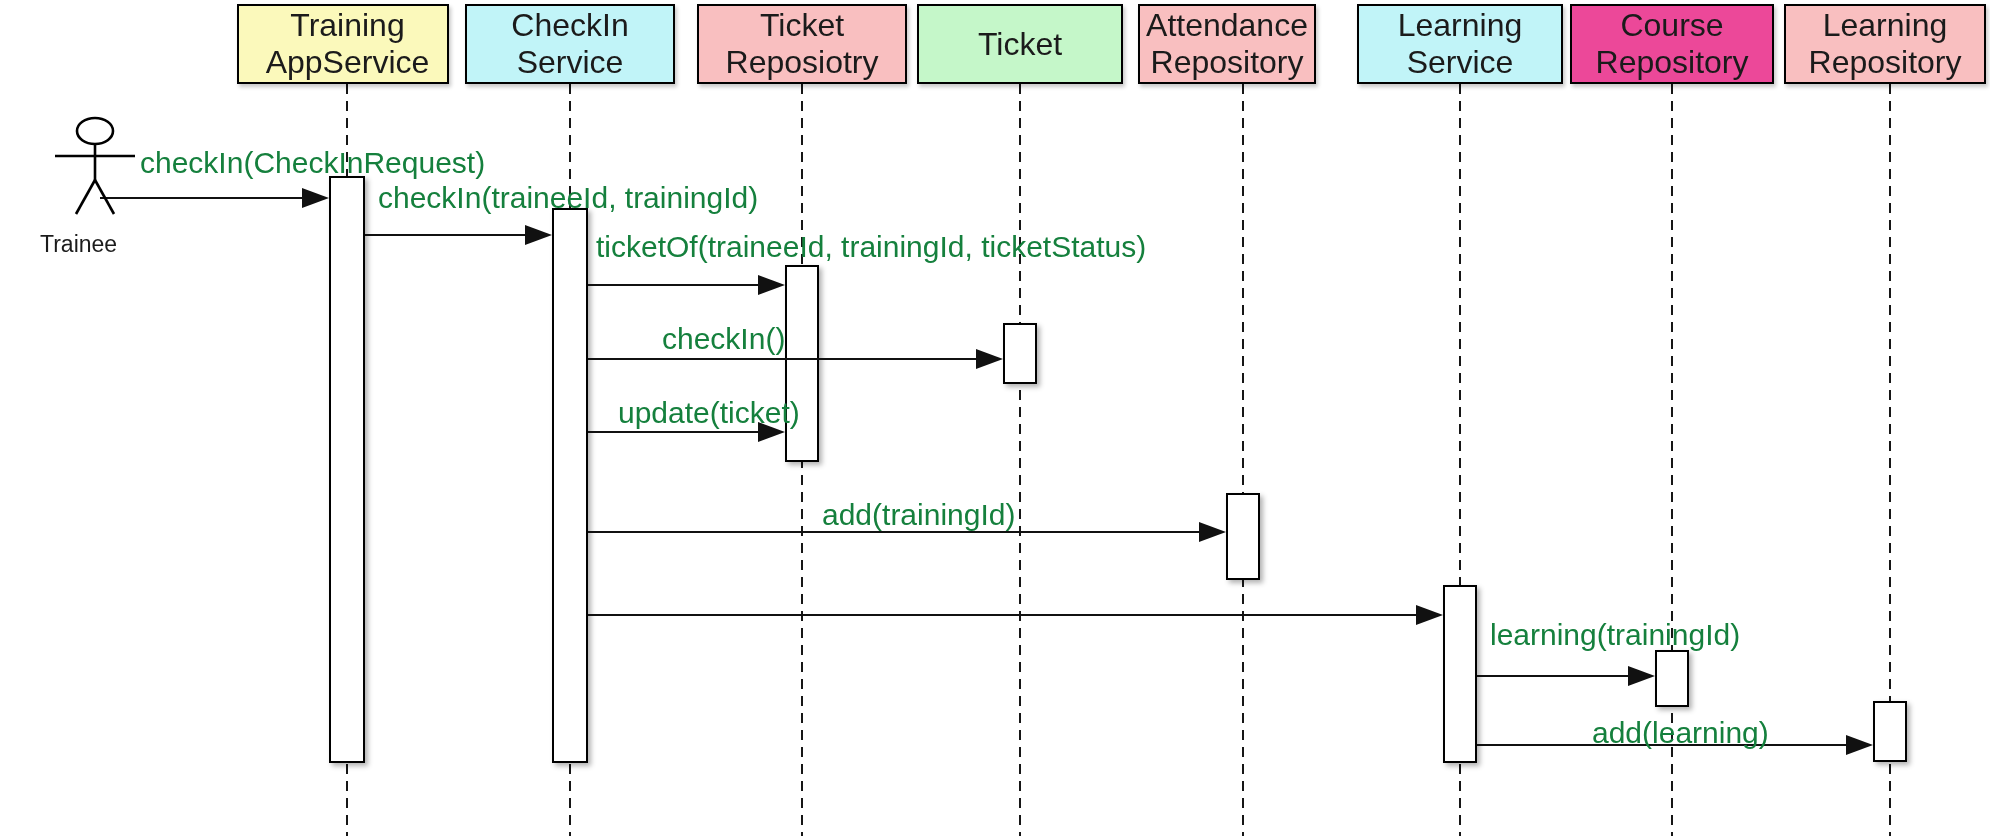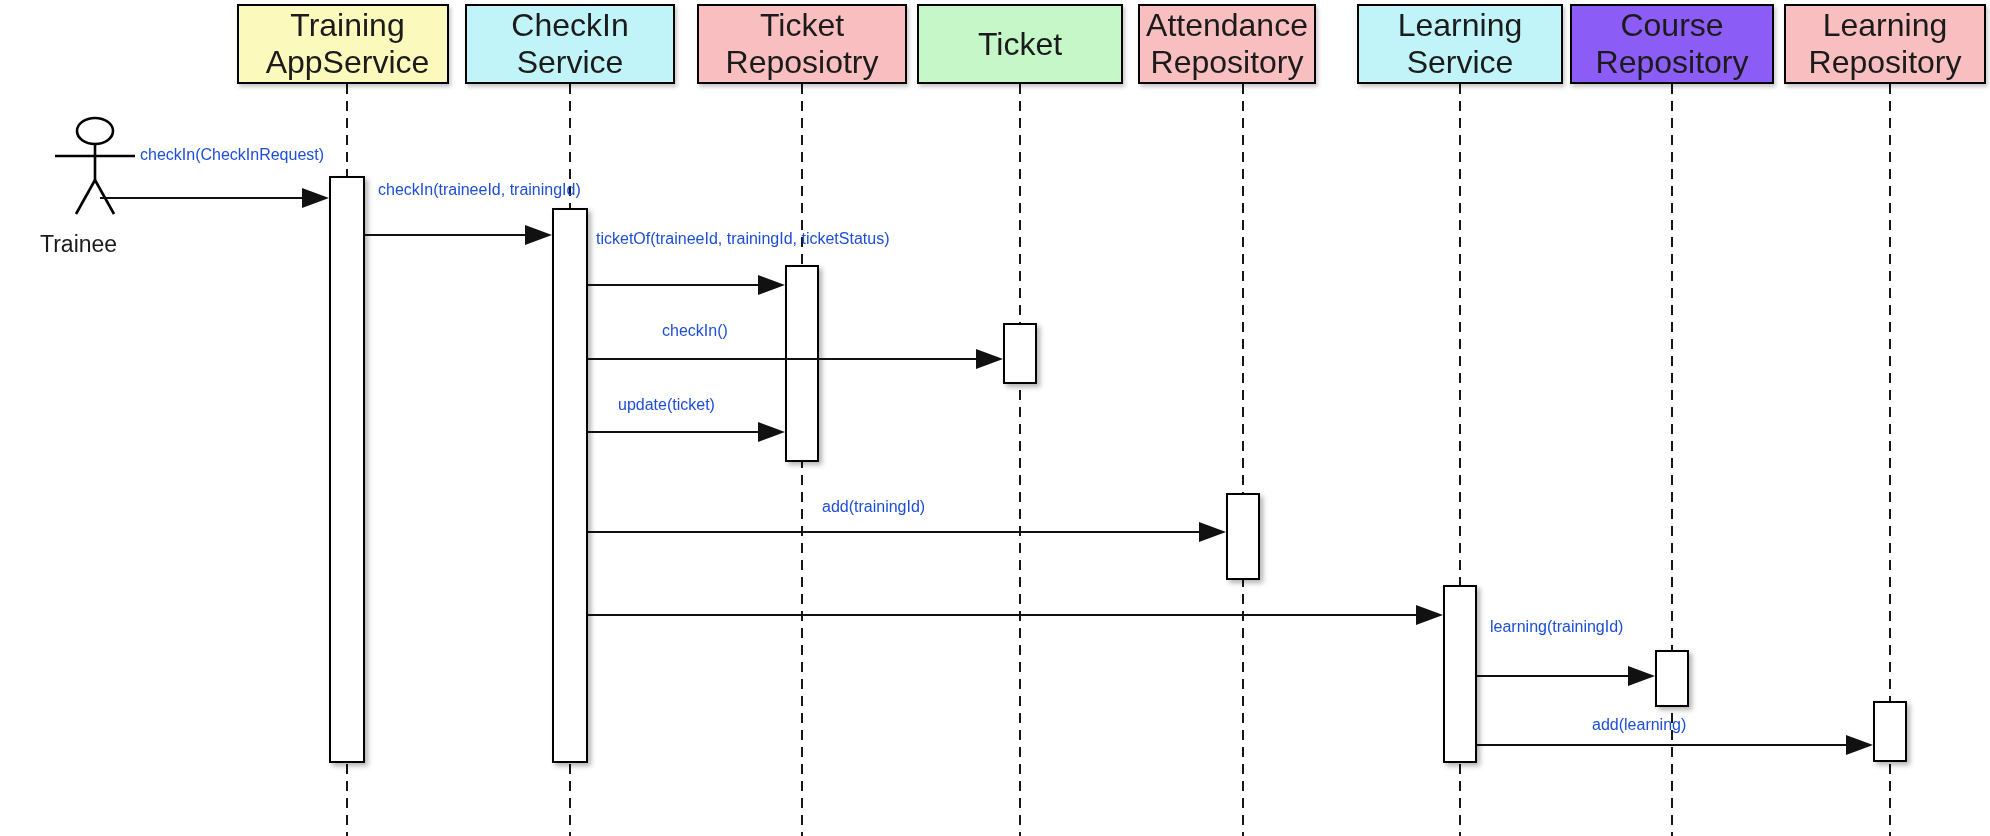--- a/index.html
+++ b/index.html
@@ -37,21 +37,21 @@
   #arr1{left:100px;top:188px;width:229px;}
   #arr2{left:365px;top:225px;width:187px;}
   #arr3{left:588px;top:275px;width:197px;}
   #arr4{left:588px;top:349px;width:415px;}
   #arr5{left:588px;top:422px;width:197px;}
   #arr6{left:588px;top:522px;width:638px;}
   #arr7{left:588px;top:605px;width:855px;}
   #arr8{left:1477px;top:666px;width:178px;}
   #arr9{left:1477px;top:735px;width:396px;}
   
-  .msg{position:absolute;font-size:16px;white-space:nowrap;color:#1d4ed8;}
+  .msg{position:absolute;font-size:30px;white-space:nowrap;color:#15803d;}
   #lbl1{left:140px;top:146px;}
   #lbl2{left:378px;top:181px;}
   #lbl3{left:596px;top:230px;}
   #lbl4{left:622px;top:322px;margin-left:40px;}
   #lbl5{left:618px;top:396px;}
   #lbl6{left:822px;top:498px;}
   #lbl7{left:858px;top:581px;}
   #lbl8{left:1490px;top:618px;}
   #lbl9{left:1592px;top:716px;}
   
@@ -128,21 +128,21 @@
     <span></span>
   </div>
   <div class="pbox" id="p5" style="background-color: rgb(249, 191, 192);">
     <span>Attendance</span>
     <span>Repository</span>
   </div>
   <div class="pbox" id="p6" style="background-color: rgb(193, 244, 248);">
     <span>Learning</span>
     <span>Service</span>
   </div>
-  <div class="pbox" id="p7" style="background-color: #8b5cf6;">
+  <div class="pbox" id="p7" style="background-color: #ec4899;">
     <span>Course</span>
     <span>Repository</span>
   </div>
   <div class="pbox" id="p8" style="background-color: rgb(249, 191, 192);">
     <span>Learning</span>
     <span>Repository</span>
   </div>
 
   <svg id="actor-svg" viewBox="0 0 110 115">
     <ellipse cx="55" cy="21" rx="18" ry="13" fill="#ffffff" stroke="#000" stroke-width="2.6"></ellipse>

